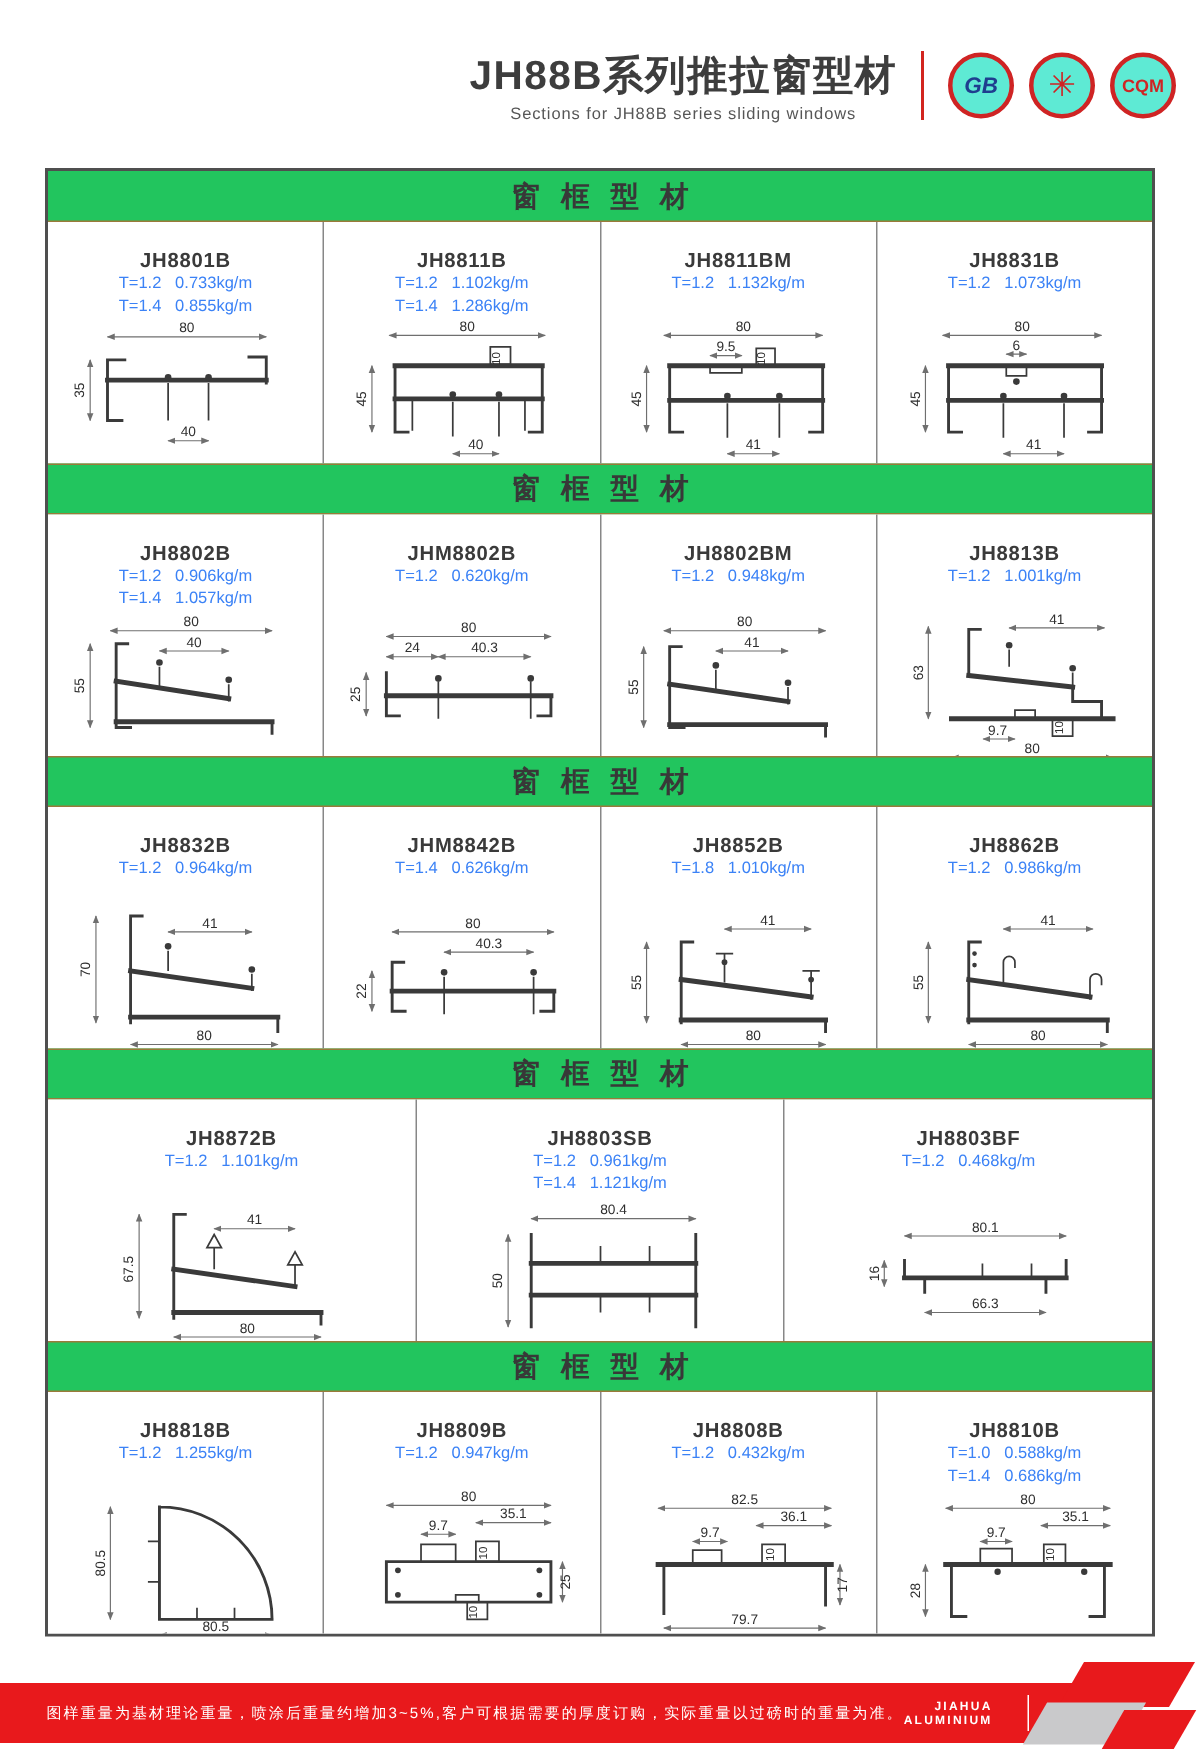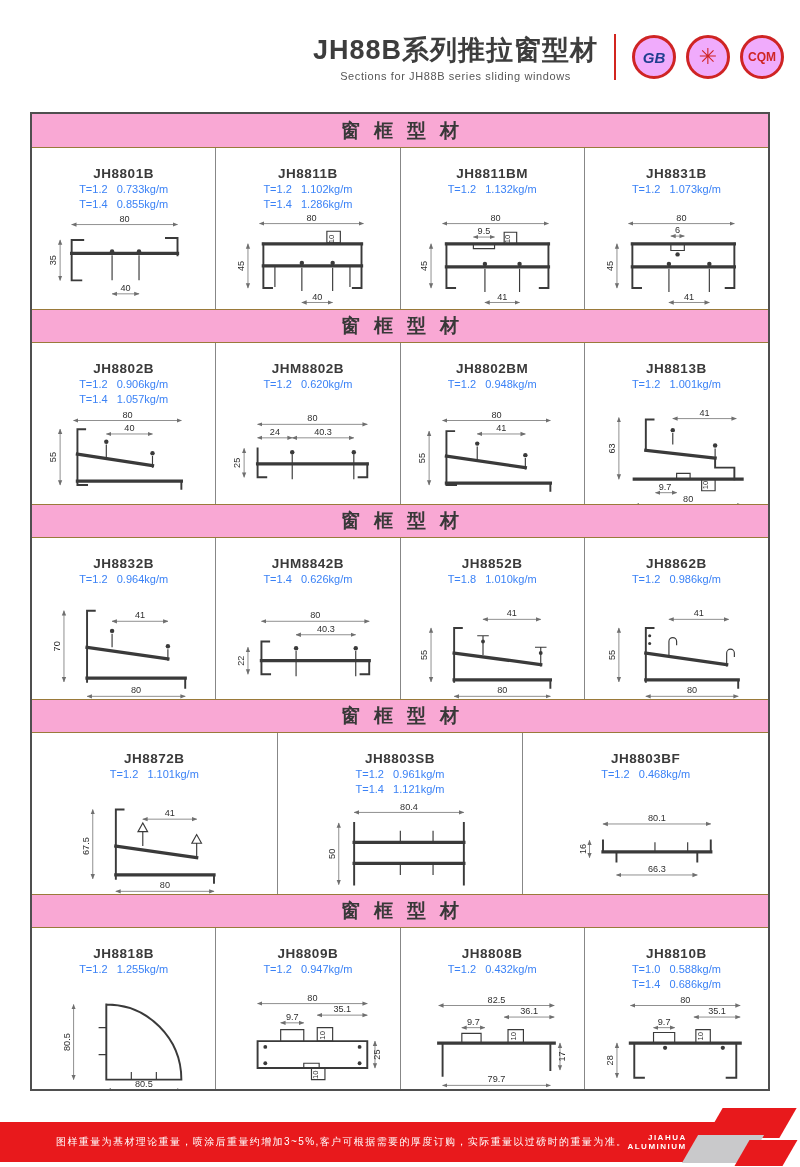--- a/index.html
+++ b/index.html
@@ -6,45 +6,45 @@
 html,body{background:#fff}
 body{font-family:"Liberation Sans","DejaVu Sans",sans-serif;color:#3a3a3a}
 .page{position:relative;width:800px;height:1167px;background:#fff;overflow:hidden;margin:16px auto}
 
 .hdr{display:flex;justify-content:flex-end;align-items:center;gap:16px;padding:16px 12px 6px 0}
 .title-block{text-align:center}
 .title-cn{font-size:27px;font-weight:bold;color:#3d3d3d;letter-spacing:1px}
 .title-en{font-size:11px;color:#565656;letter-spacing:.6px;margin-top:2px}
 .hdr-divider{width:2px;height:46px;background:#d2251f}
 .logos{display:flex;gap:10px;align-items:center;padding-right:4px}
-.logo{width:44px;height:44px;border-radius:50%;border:3px solid #cf2424;display:flex;align-items:center;justify-content:center;color:#cf2424;font-weight:bold;background:#f0abfc}
+.logo{width:44px;height:44px;border-radius:50%;border:3px solid #cf2424;display:flex;align-items:center;justify-content:center;color:#cf2424;font-weight:bold;background:#5eead4}
 .logo.gb{color:#1f3e8f;font-style:italic;font-size:15px}
 .logo.seal{font-size:22px}
 .logo.cqm{font-size:12px}
 
 .tbl{margin:24px 30px 0;border:2px solid #4f4f4f}
-.sec-hd{background:#f9a8d4;border-top:1px solid #9a7a3a;border-bottom:1px solid #9a7a3a;height:34px;display:flex;align-items:center;justify-content:center;font-size:19px;font-weight:bold;color:#383838;letter-spacing:14px;text-indent:14px}
+.sec-hd{background:#22c55e;border-top:1px solid #9a7a3a;border-bottom:1px solid #9a7a3a;height:34px;display:flex;align-items:center;justify-content:center;font-size:19px;font-weight:bold;color:#383838;letter-spacing:14px;text-indent:14px}
 .sec:first-child .sec-hd{border-top:none}
 .row{display:flex;height:161px;background:#fff}
 .cell{flex:1;border-right:1px solid #878787;padding-top:18px;overflow:hidden}
 .cell:last-child{border-right:none}
 .code{text-align:center;font-size:13.5px;font-weight:600;color:#3a3a3a;letter-spacing:.5px}
 .wblock{width:max-content;margin:1px auto 0;text-align:left;min-height:30px}
 .wline{font-size:11px;color:#3b82f6;white-space:pre;line-height:15px}
 svg.draw{display:block;width:100%;height:102px;margin-top:1px}
 .pf{stroke:#3a3a3a;stroke-width:2;fill:none;stroke-linecap:square}
 .pfr{stroke:#3a3a3a;stroke-width:3.4;fill:none;stroke-linecap:square}
 .pf2{stroke:#3a3a3a;stroke-width:1.2;fill:none}
 .dim{stroke:#6f6f6f;stroke-width:.8;fill:none;marker-start:url(#ar);marker-end:url(#ar)}
 .ball{fill:#3a3a3a;stroke:none}
 text.dt{font-family:"Liberation Sans",sans-serif;font-size:9.5px;fill:#2f2f2f}
 text.dts{font-family:"Liberation Sans",sans-serif;font-size:8px;fill:#2f2f2f}
 
 .footer-band{position:absolute;left:0;top:1106px;width:742px;height:40px;background:#e8191c;clip-path:polygon(0 0,742px 0,714px 100%,0 100%);display:flex;align-items:center;color:#fff}
-.note{font-size:10px;letter-spacing:1.4px;padding-left:56px;flex:1;white-space:nowrap;font-weight:500}
+.note{font-size:10px;letter-spacing:1.4px;padding-left:31px;flex:1;white-space:nowrap;font-weight:500}
 .brand{display:flex;align-items:center;gap:23px;margin-right:74px}
 .brand-name{text-align:right;font-size:8px;font-weight:bold;letter-spacing:1.5px;line-height:9px}
 .brand-sep{width:1.5px;height:24px;background:#fff}
 .pageno{font-size:21px;font-weight:bold}
 .deco{position:absolute}
 .d1{left:714px;top:1092px;width:74px;height:30px;background:#e8191c;transform:skewX(-30deg)}
 .d2{left:690px;top:1119px;width:66px;height:28px;background:#c9c9cb;transform:skewX(-30deg)}
 .d3{left:742px;top:1124px;width:48px;height:26px;background:#e8191c;transform:skewX(-30deg)}
 </style>
 </head>

